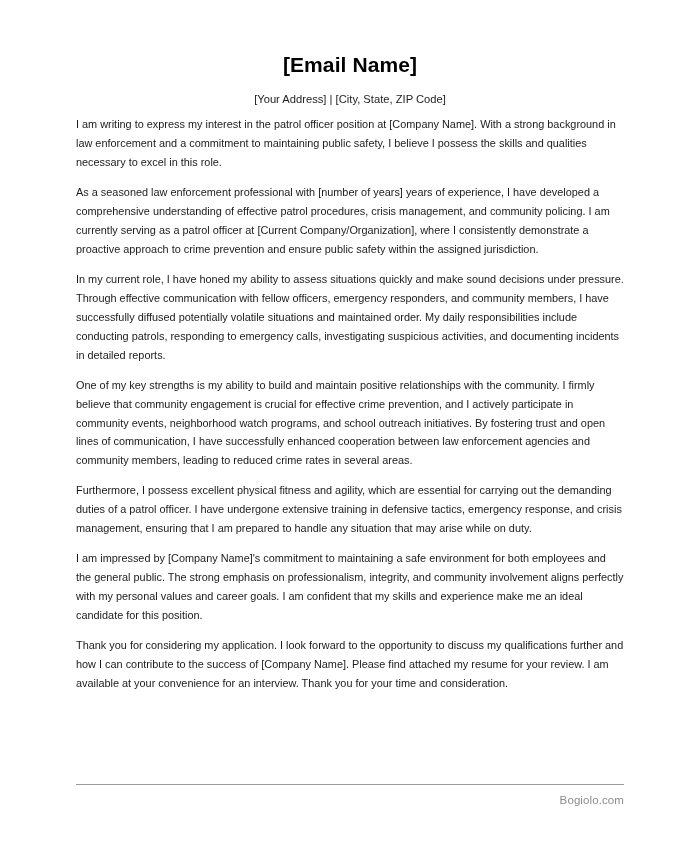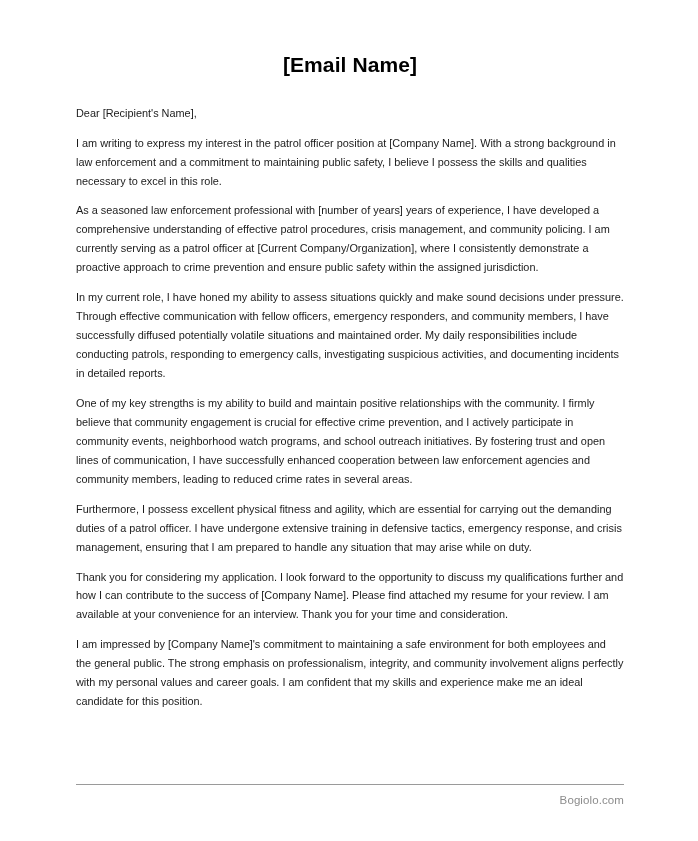--- a/index.html
+++ b/index.html
@@ -81,31 +81,31 @@
 </style>
 </head>
 <body>
 
 <div class="page">
 
   <div class="content">
 
     <div class="letterhead">
       <h1 class="sender-name">[Email Name]</h1>
+      <p class="contact-line">[Your Address] | [City, State, ZIP Code]</p>
     </div>
 
-    <p class="salutation">Dear [Recipient's Name],</p>
 
     <p class="body-paragraph">I am writing to express my interest in the patrol officer position at [Company Name]. With a strong background in law enforcement and a commitment to maintaining public safety, I believe I possess the skills and qualities necessary to excel in this role.</p>
     <p class="body-paragraph">As a seasoned law enforcement professional with [number of years] years of experience, I have developed a comprehensive understanding of effective patrol procedures, crisis management, and community policing. I am currently serving as a patrol officer at [Current Company/Organization], where I consistently demonstrate a proactive approach to crime prevention and ensure public safety within the assigned jurisdiction.</p>
     <p class="body-paragraph">In my current role, I have honed my ability to assess situations quickly and make sound decisions under pressure. Through effective communication with fellow officers, emergency responders, and community members, I have successfully diffused potentially volatile situations and maintained order. My daily responsibilities include conducting patrols, responding to emergency calls, investigating suspicious activities, and documenting incidents in detailed reports.</p>
     <p class="body-paragraph">One of my key strengths is my ability to build and maintain positive relationships with the community. I firmly believe that community engagement is crucial for effective crime prevention, and I actively participate in community events, neighborhood watch programs, and school outreach initiatives. By fostering trust and open lines of communication, I have successfully enhanced cooperation between law enforcement agencies and community members, leading to reduced crime rates in several areas.</p>
     <p class="body-paragraph">Furthermore, I possess excellent physical fitness and agility, which are essential for carrying out the demanding duties of a patrol officer. I have undergone extensive training in defensive tactics, emergency response, and crisis management, ensuring that I am prepared to handle any situation that may arise while on duty.</p>
+    <p class="body-paragraph">I am impressed by [Company Name]'s commitment to maintaining a safe environment for both employees and the general public. The strong emphasis on professionalism, integrity, and community involvement aligns perfectly with my personal values and career goals. I am confident that my skills and experience make me an ideal candidate for this position.</p>
     <p class="body-paragraph">Thank you for considering my application. I look forward to the opportunity to discuss my qualifications further and how I can contribute to the success of [Company Name]. Please find attached my resume for your review. I am available at your convenience for an interview. Thank you for your time and consideration.</p>
-    <p class="body-paragraph">I am impressed by [Company Name]'s commitment to maintaining a safe environment for both employees and the general public. The strong emphasis on professionalism, integrity, and community involvement aligns perfectly with my personal values and career goals. I am confident that my skills and experience make me an ideal candidate for this position.</p>
 
   </div>
 
   <div class="footer">
     <hr class="footer-rule">
     <div class="footer-brand">Bogiolo.com</div>
   </div>
 
 </div>
 

